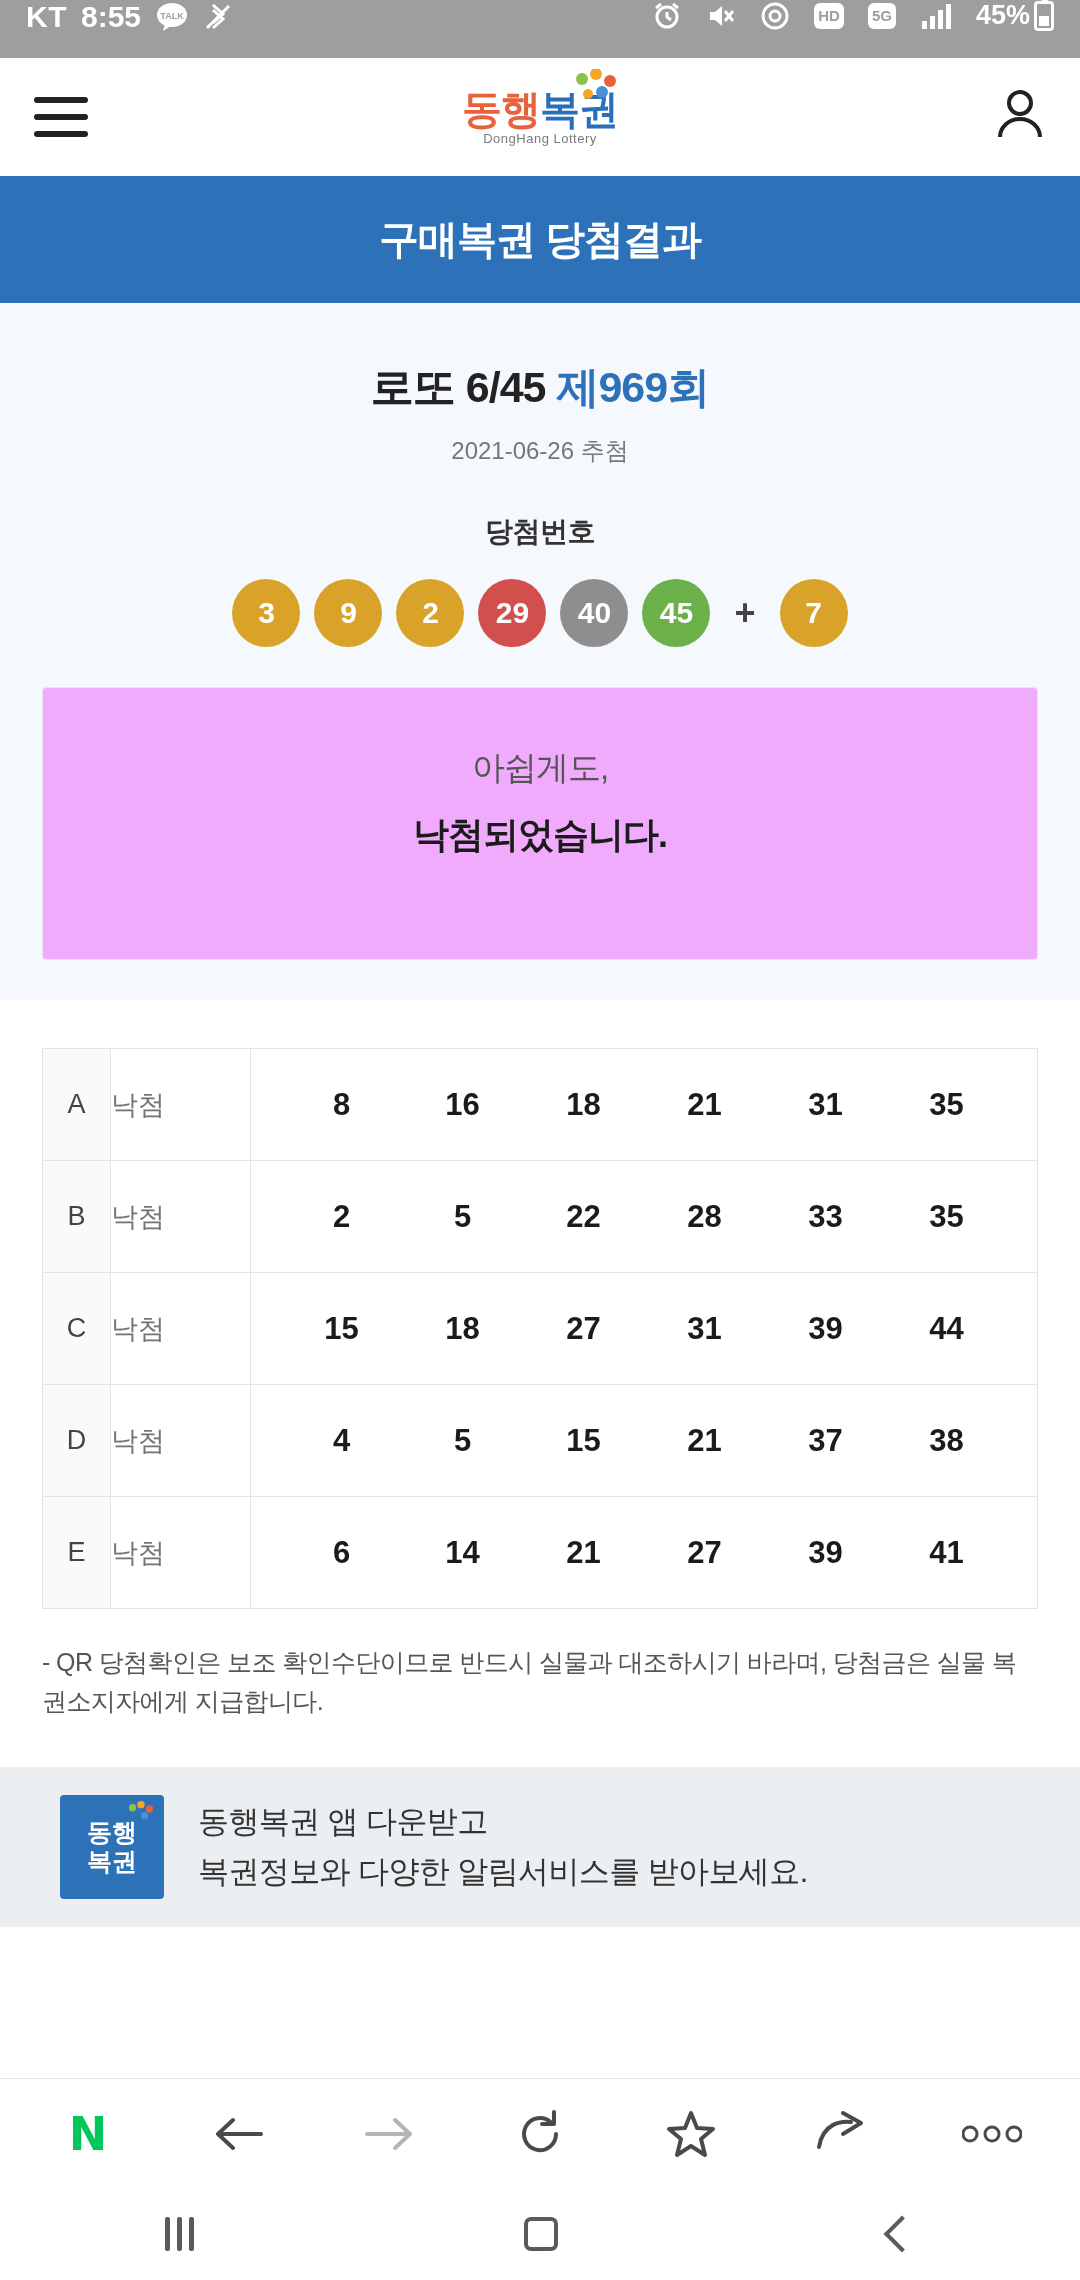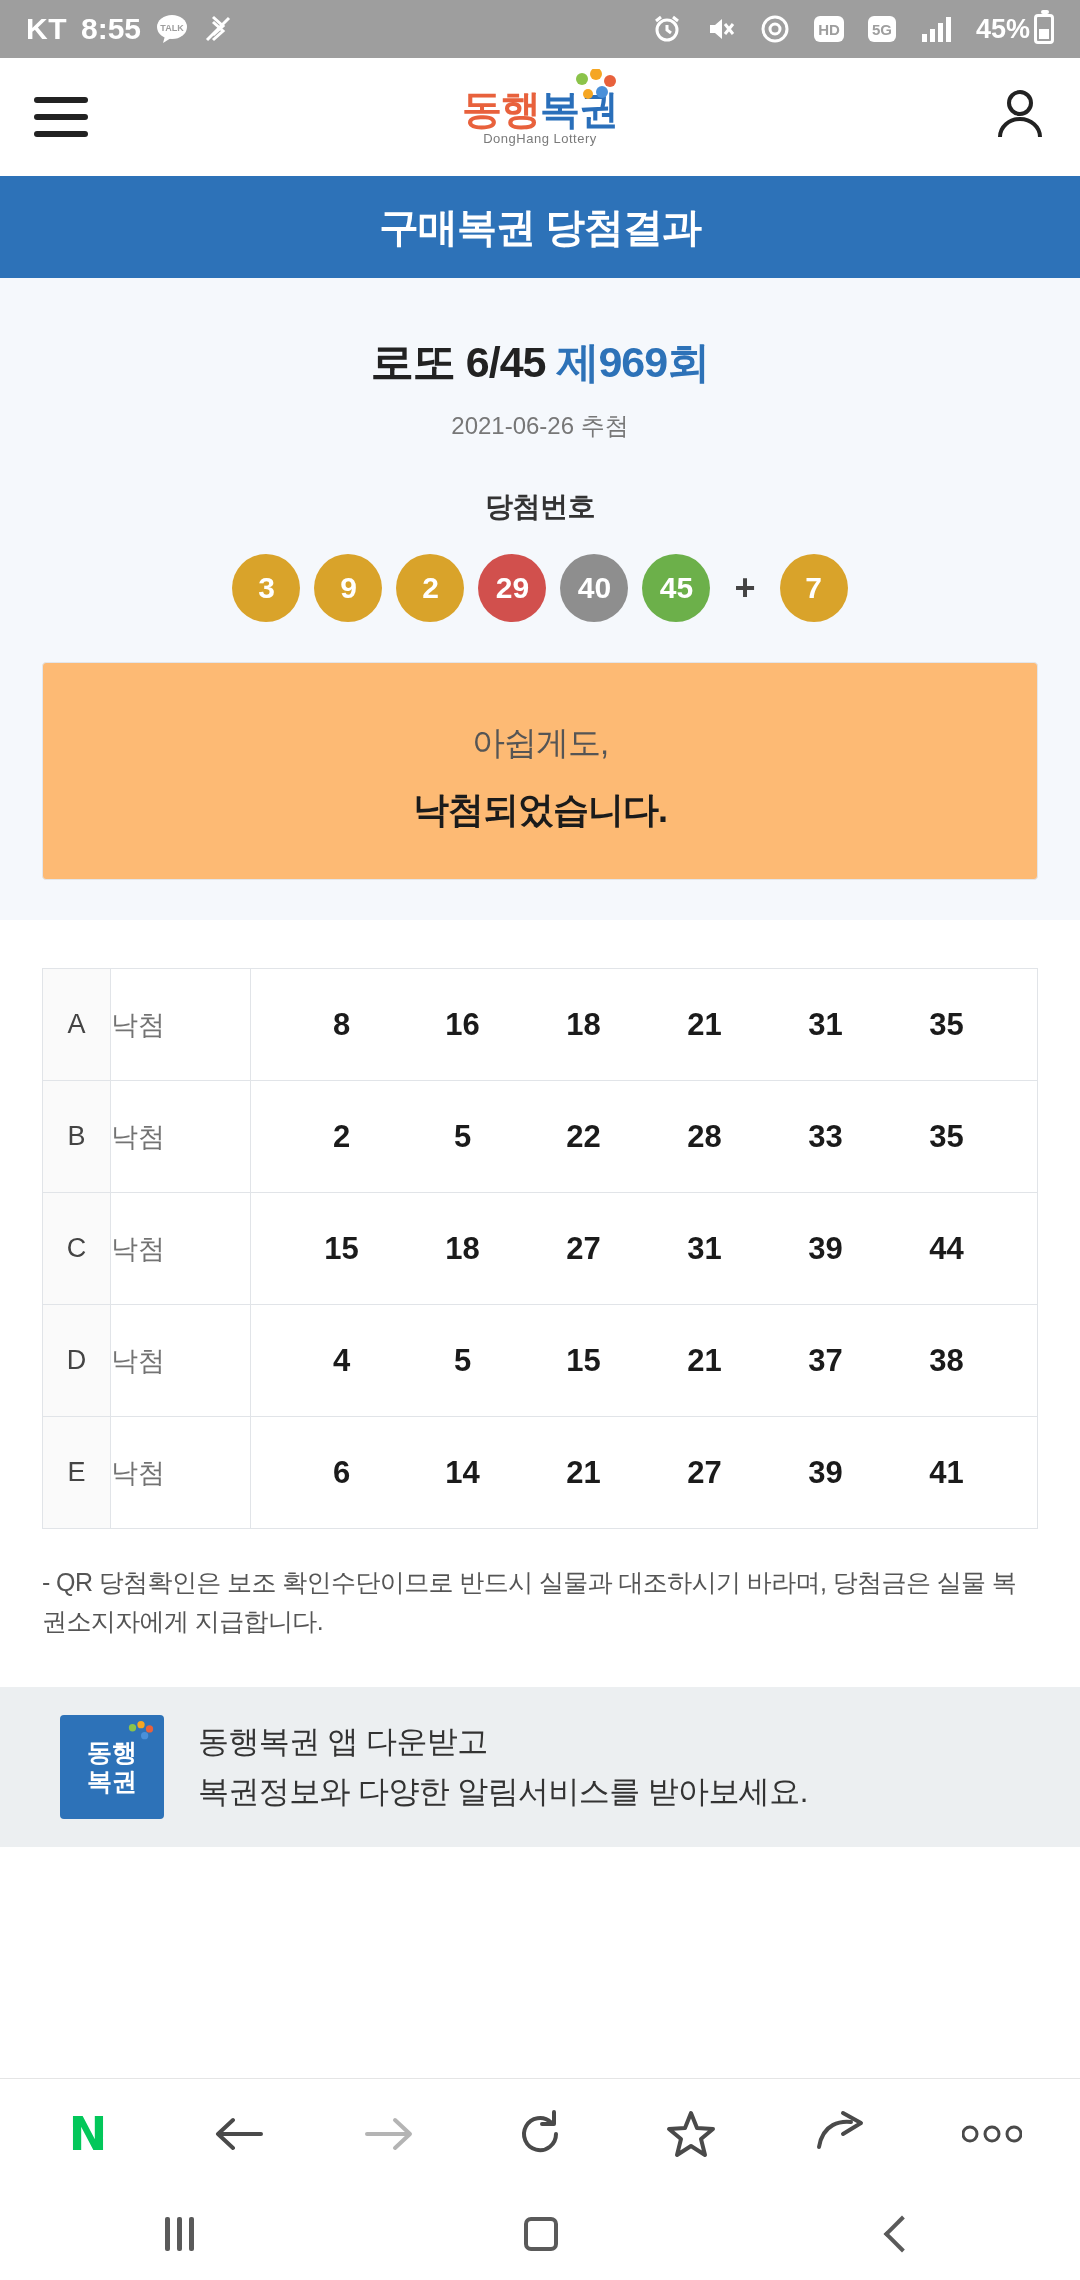--- a/index.html
+++ b/index.html
@@ -10,21 +10,21 @@
     overflow: hidden;
   }
   body { position: relative; }
 
   
   .statusbar {
     height: 58px;
     background: #9e9e9e;
     color: #ffffff;
     display: flex;
-    align-items: center;
+    align-items: flex-start;
     padding: 0 26px;
     font-size: 30px;
     font-weight: bold;
   }
   .sb-left { display: flex; align-items: center; gap: 14px; }
   .sb-right { margin-left: auto; display: flex; align-items: center; gap: 24px; font-size: 27px; }
   .sb-carrier { letter-spacing: 0.5px; }
   .sb-time { font-weight: bold; }
   .sb-badge {
     background: #ffffff; color: #9e9e9e; border-radius: 6px;
@@ -70,21 +70,21 @@
   }
   .logo-main .c1 { color: #e8613c; }
   .logo-main .c2 { color: #2a6fba; }
   .logo-sub { font-size: 13px; color: #7a7a7a; margin-top: 3px; letter-spacing: 0.5px; }
   .logo-dots { position: absolute; right: -6px; top: -20px; width: 56px; height: 34px; }
   .person-icon { margin-left: auto; }
 
   
   .title-band {
     background: #2d72b8;
-    height: 102px;
+    height: 127px;
     display: flex; align-items: center; justify-content: center;
     color: #ffffff;
     font-size: 40px; font-weight: bold; letter-spacing: -1px;
   }
 
   
   .result-area {
     background: #f5f8fc;
     padding: 56px 0 40px;
     text-align: center;
@@ -101,24 +101,24 @@
   }
   .ball {
     width: 68px; height: 68px; border-radius: 50%;
     display: flex; align-items: center; justify-content: center;
     color: #fff; font-size: 30px; font-weight: bold;
   }
   .plus { font-size: 36px; color: #444; margin: 0 10px; font-weight: bold; }
 
   .msg-card {
     margin: 40px 42px 0;
-    background: #fdba74;
+    background: #f0abfc;
     border: 1px solid #e3e6ea;
     border-radius: 4px;
-    padding: 58px 0 44px;
+    padding: 58px 0 99px;
     text-align: center;
   }
   .msg-1 { font-size: 33px; color: #555; letter-spacing: -1px; }
   .msg-2 { font-size: 36px; color: #1b1b1b; font-weight: bold; margin-top: 20px; letter-spacing: -1px; }
 
   
   .table-wrap { padding: 48px 42px 0; background: #ffffff; }
   table { width: 100%; border-collapse: collapse; }
   td {
     border: 1px solid #e1e4e8;

